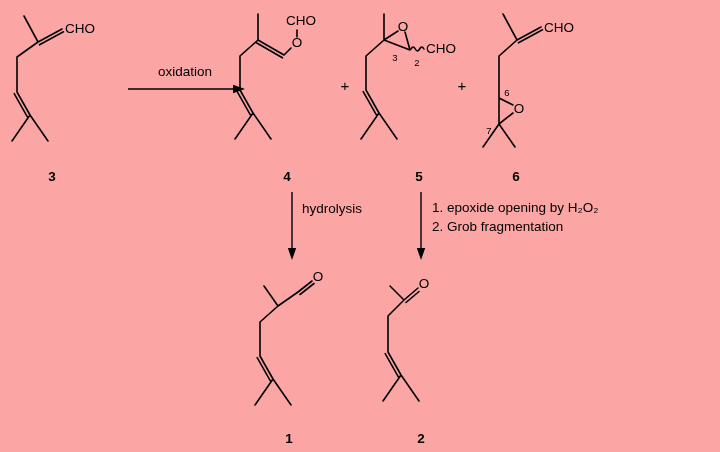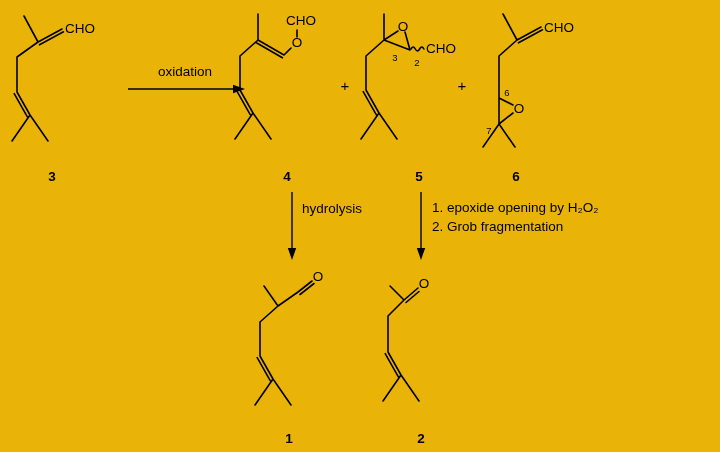--- a/index.html
+++ b/index.html
@@ -4,21 +4,21 @@
 <style>
   html, body {
     margin: 0;
     padding: 0;
     background: #ffffff;
   }
   .canvas {
     position: relative;
     width: 720px;
     height: 452px;
-    background: #eab308;
+    background: #fca5a5;
     overflow: hidden;
   }
   svg text {
     font-family: "Liberation Sans", "DejaVu Sans", sans-serif;
     fill: #000000;
   }
   .bond {
     fill: none;
     stroke: #000000;
     stroke-width: 1.6;

